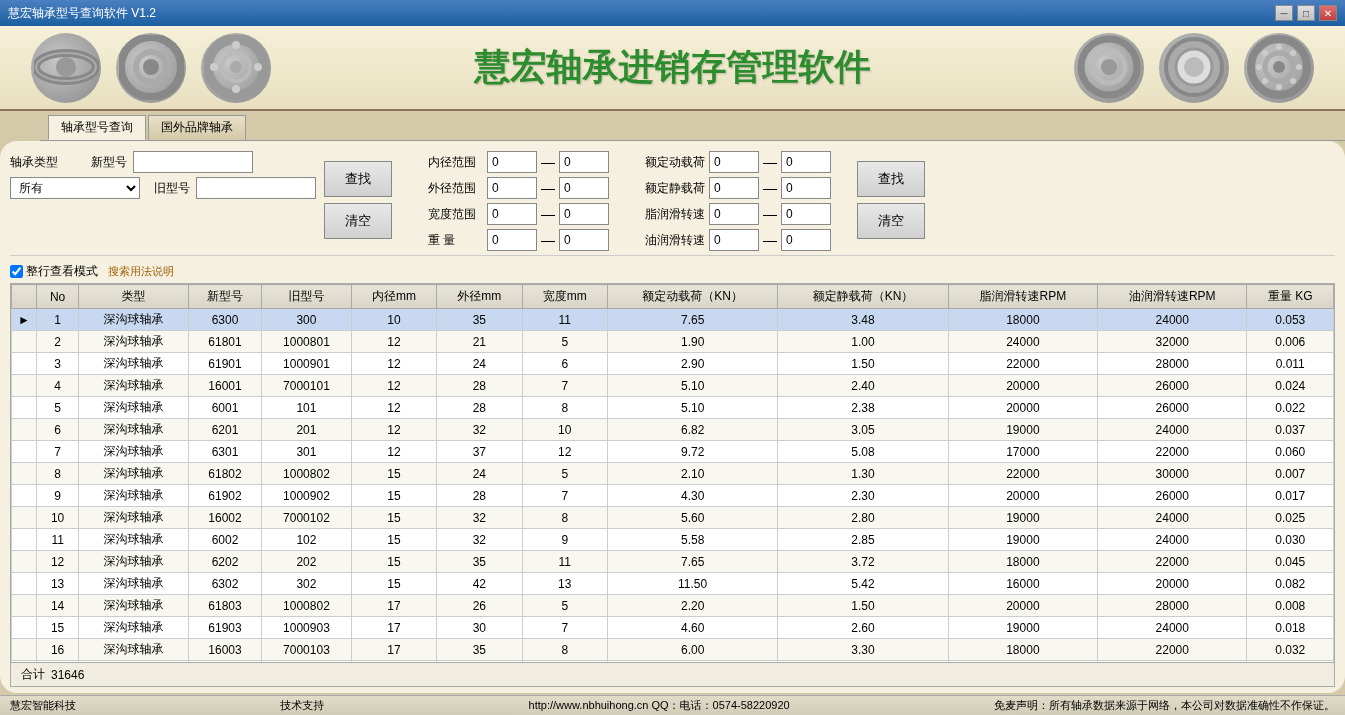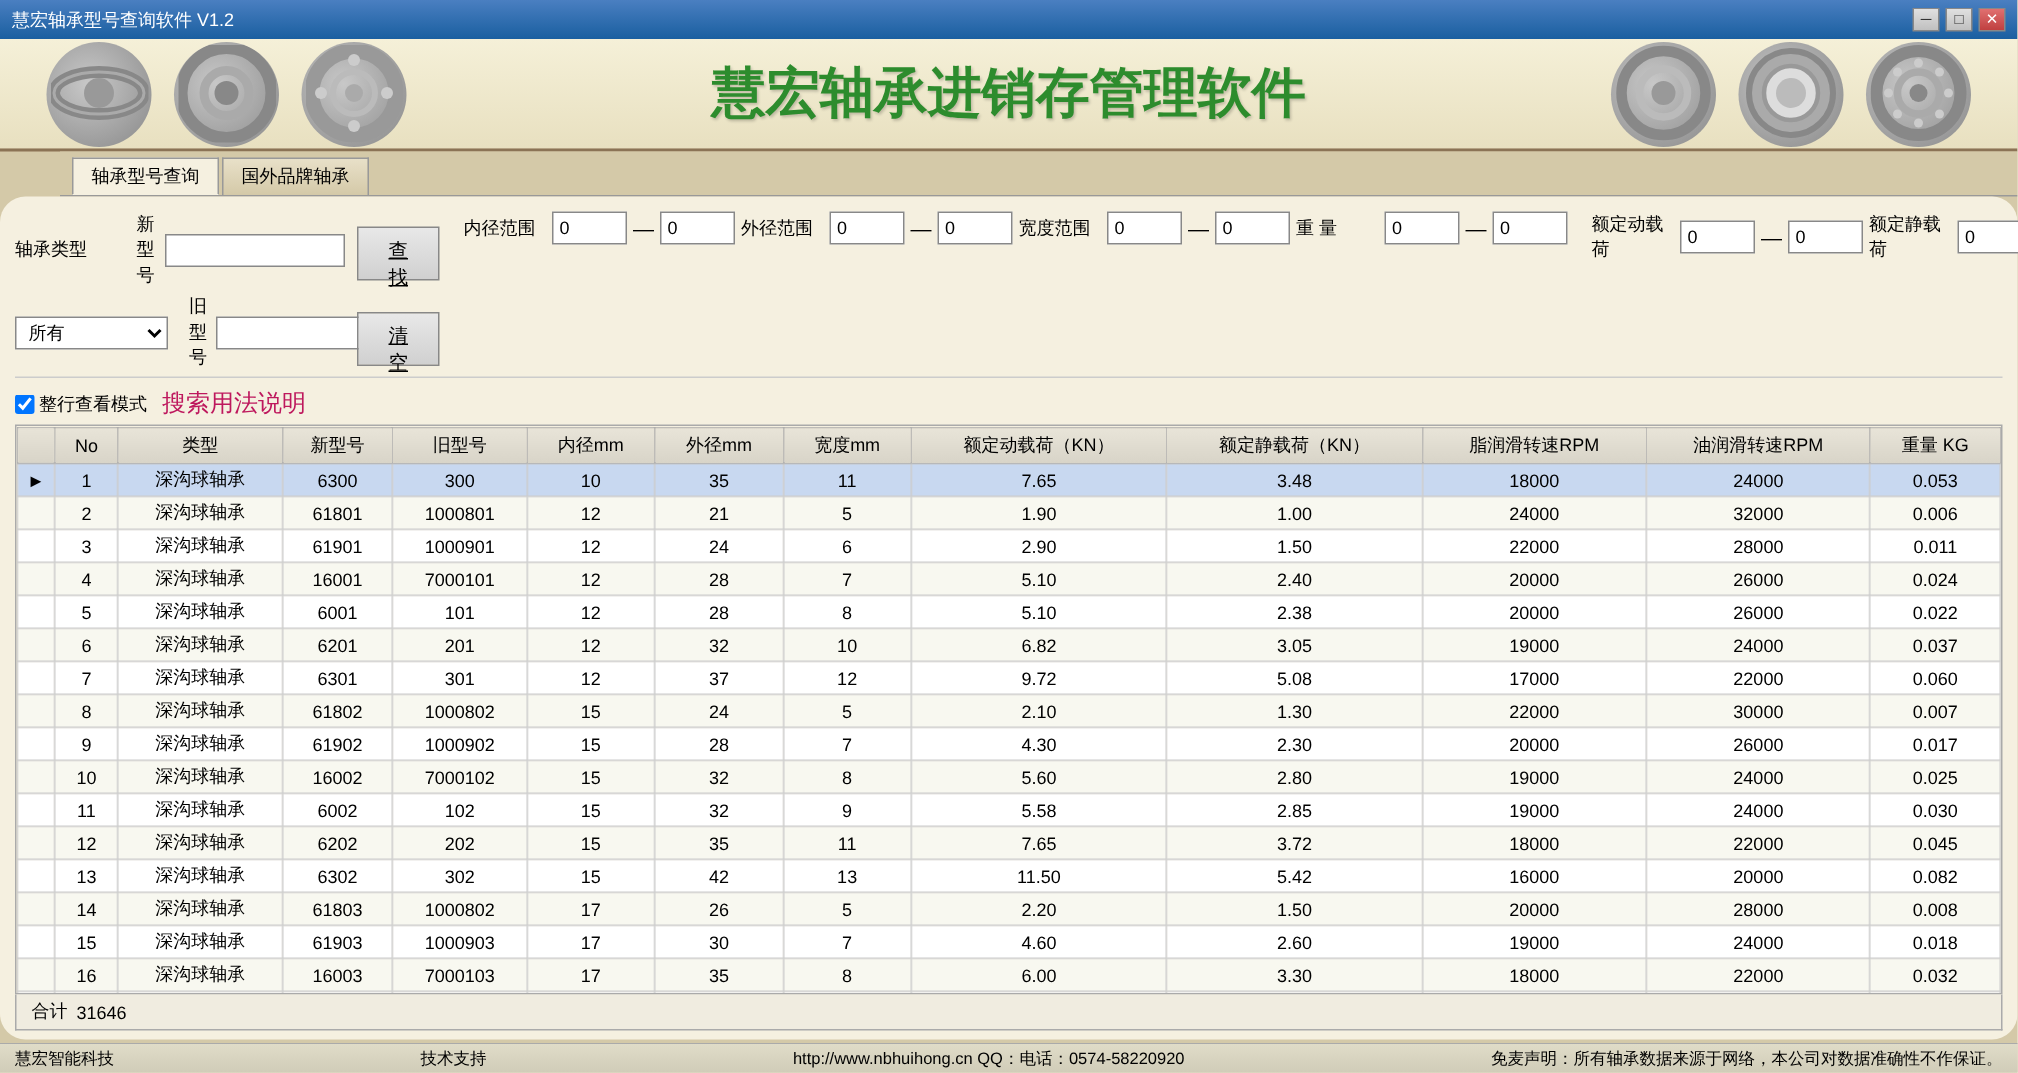--- a/index.html
+++ b/index.html
@@ -23,21 +23,21 @@
       font-size: 10px;
       display: flex; align-items: center; justify-content: center;
       background: linear-gradient(to bottom, #e0e0e0, #c0c0c0);
       color: #333;
     }
     .titlebar-btn.close { background: linear-gradient(to bottom, #e07070, #c04040); color: white; }
 
     
     .header-banner {
       background: linear-gradient(to bottom, #f5f0d8, #e8e0c0);
-      height: 75px;
+      height: 85px;
       display: flex;
       align-items: center;
       padding: 5px 26px;
       border-bottom: 2px solid #8b7355;
     }
     .header-title {
       flex: 1;
       text-align: center;
       font-size: 36px;
       font-weight: bold;
@@ -120,38 +120,38 @@
       cursor: pointer;
       background: linear-gradient(to bottom, #e8e8e8, #d0d0d0);
       height: 28px;
     }
     .btn-large {
       height: 36px;
       padding: 6px 20px;
       font-size: 13px;
     }
     
-    .middle-buttons { display: flex; flex-direction: column; gap: 21px; padding-top: 10px; text-decoration: underline; }
-    
-    .range-form { display: flex; flex-direction: row; gap: 4px; }
+    .middle-buttons { display: flex; flex-direction: column; gap: 6px; padding-top: 10px; }
+    
+    .range-form { display: flex; flex-direction: column; gap: 4px; }
     .range-row { display: flex; align-items: center; gap: 4px; }
     .range-label { min-width: 55px; font-size: 12px; }
     .range-input { width: 50px; border: 1px solid #888; padding: 2px 4px; height: 22px; font-size: 12px; background: white; }
     .range-dash { font-size: 14px; }
     
     
     .options-row {
       display: flex;
       align-items: center;
       gap: 10px;
       padding: 3px 0;
       font-size: 12px;
     }
     .options-row input[type=checkbox] { margin-right: 3px; }
-    .link-text { color: #be185d; cursor: pointer; font-size: 16px; }
+    .link-text { color: #a16207; cursor: pointer; font-size: 11px; }
 
     
     .table-container {
       overflow-y: auto;
       overflow-x: auto;
       height: 380px;
       border: 1px solid #aaa;
     }
     table {
       border-collapse: collapse;

